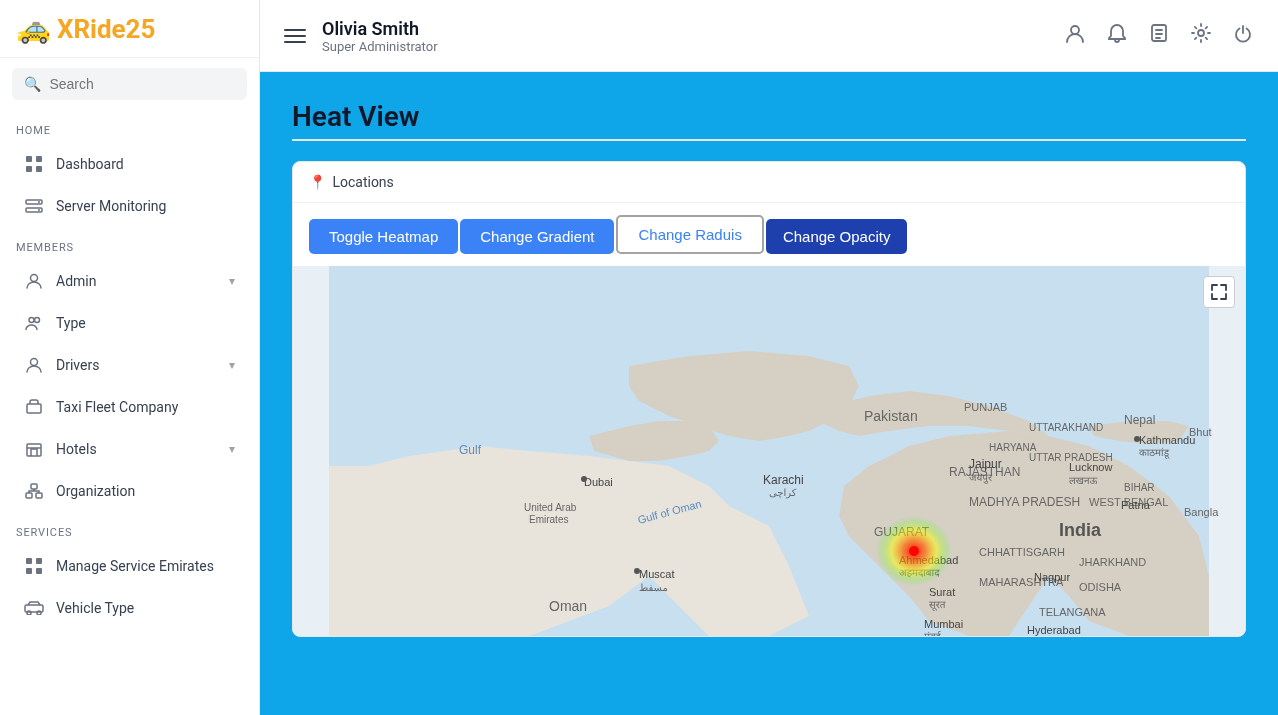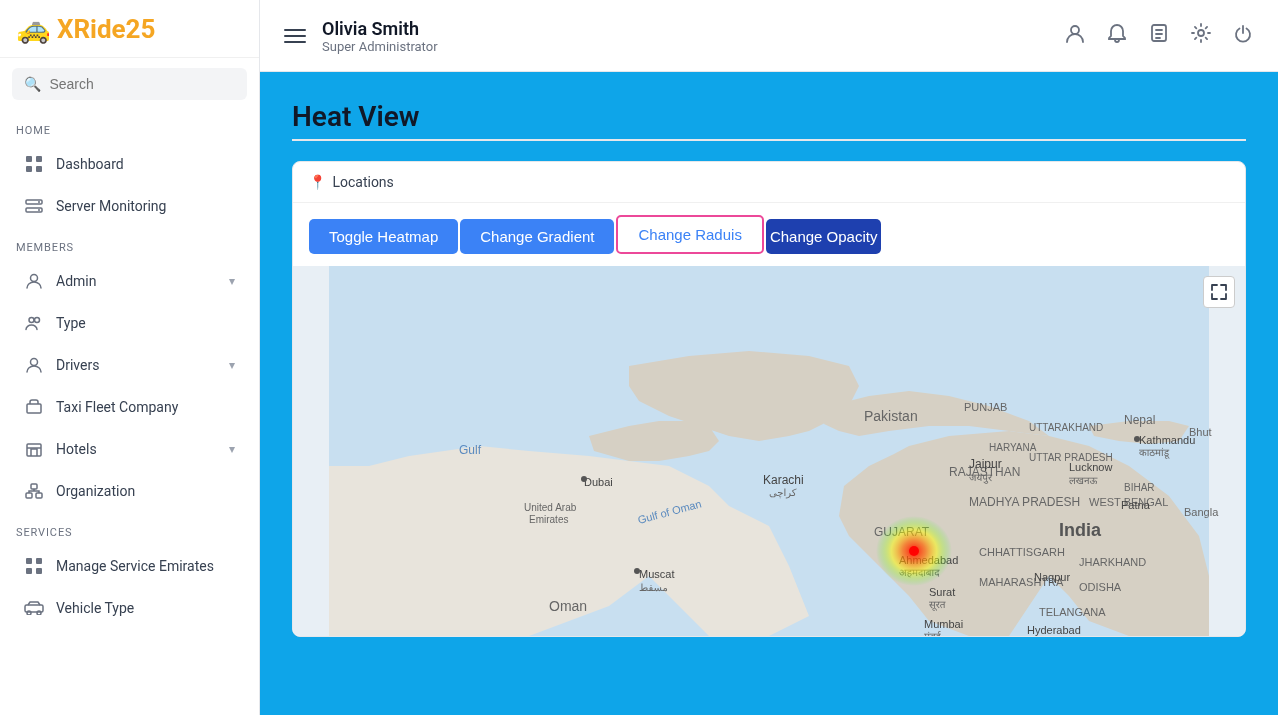--- a/index.html
+++ b/index.html
@@ -220,31 +220,31 @@
       border-radius: 5px;
       font-size: 15px;
       font-weight: 500;
       cursor: pointer;
       background: #3b82f6;
       color: #fff;
     }
 
     .btn-outline {
       padding: 9px 20px;
-      border: 2px solid #ec4899;
+      border: 2px solid #a3a3a3;
       border-radius: 5px;
       font-size: 15px;
       font-weight: 500;
       cursor: pointer;
       background: #fff;
       color: #3b82f6;
     }
 
     .btn-dark {
-      padding: 9px 4px;
+      padding: 9px 17px;
       border: none;
       border-radius: 5px;
       font-size: 15px;
       font-weight: 500;
       cursor: pointer;
       background: #1e40af;
       color: #fff;
     }
 
     .map-view {

